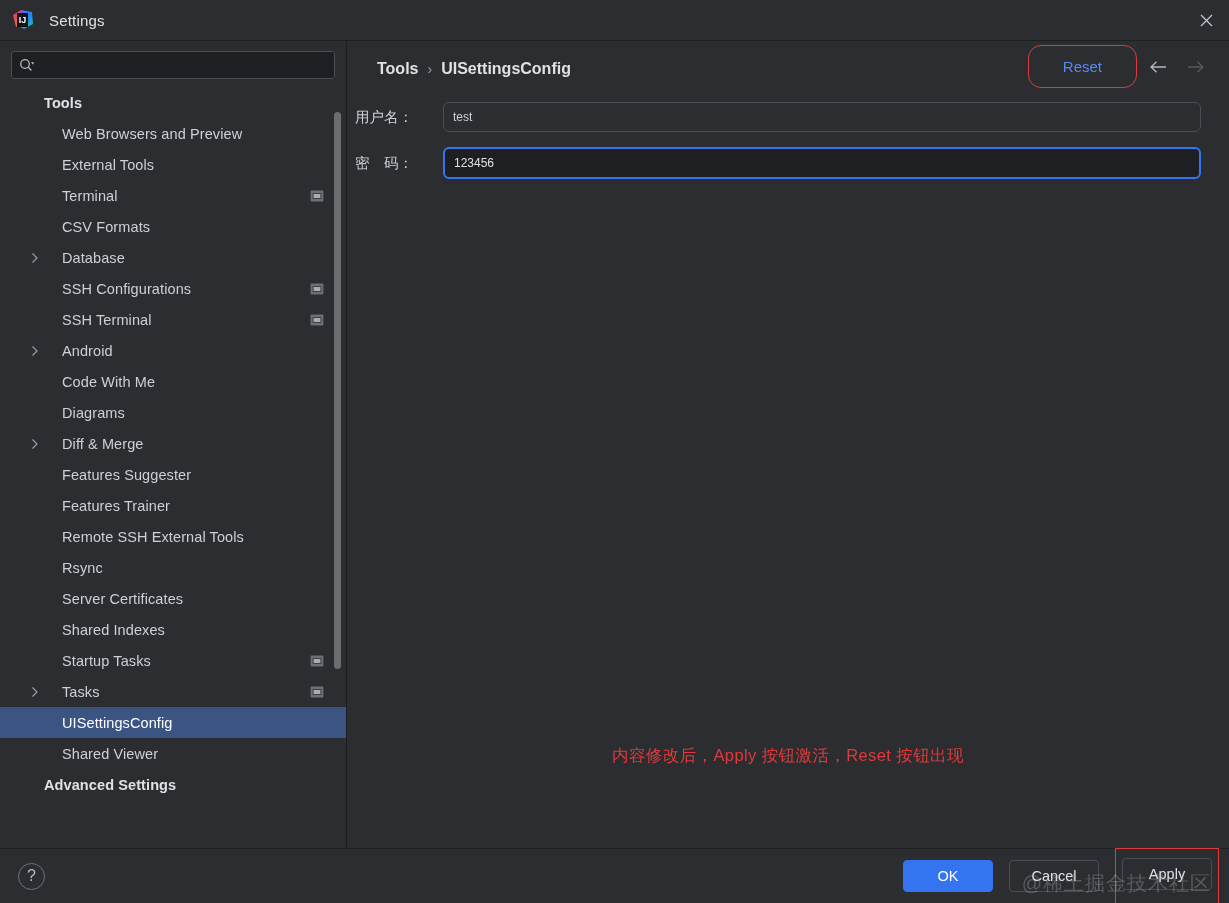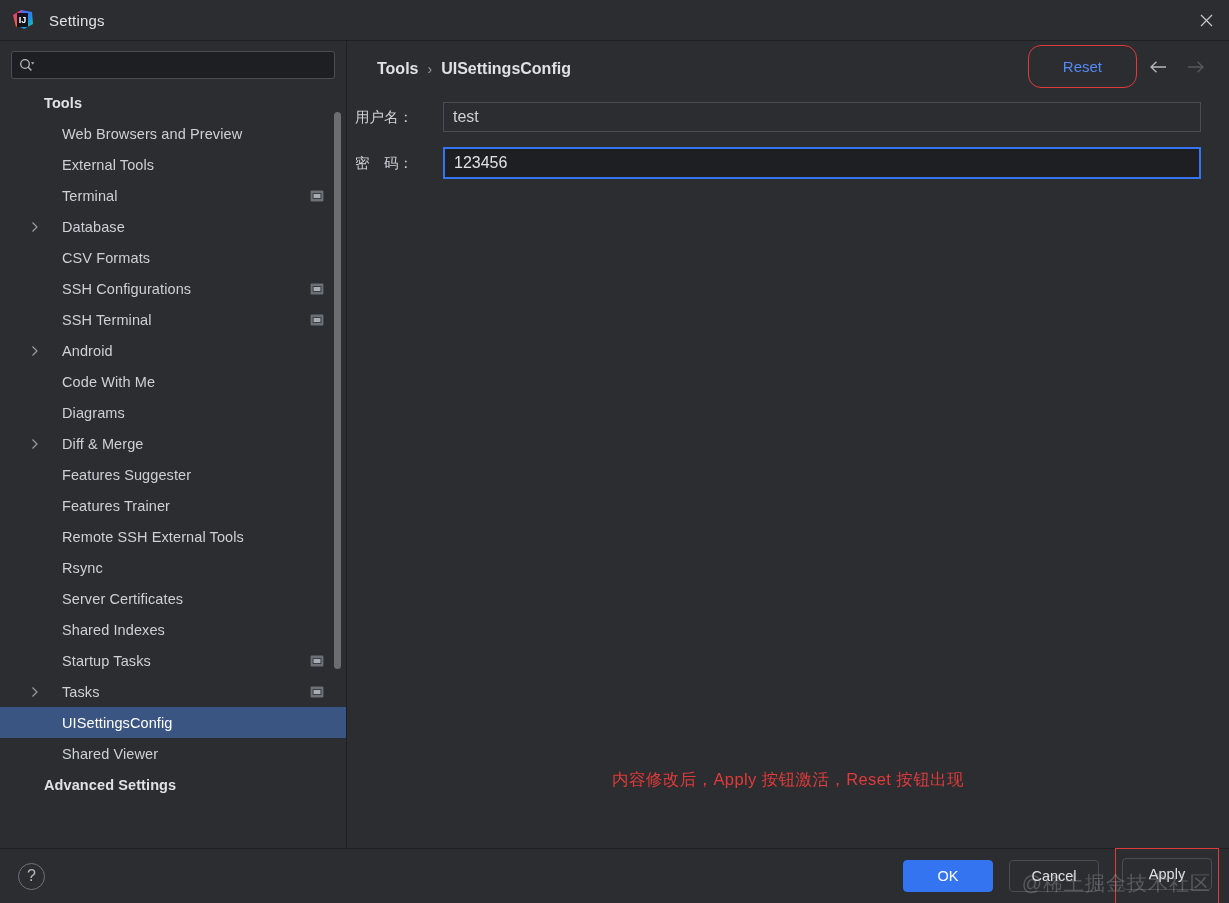--- a/index.html
+++ b/index.html
@@ -163,37 +163,37 @@
     text-align: left;
     font-size: 14.5px; color: #ced0d6;
     padding-left: 0;
     white-space: pre;
   }
   .field {
     flex: 1 1 auto;
     height: 30px;
     background: #2b2d30;
     border: 1px solid #4a4d52;
-    border-radius: 0;
+    border-radius: 6px;
     color: #ced0d6;
-    font-size: 16px;
+    font-size: 12px;
     padding: 4px 9px;
     outline: none;
     font-family: "Liberation Sans", sans-serif;
   }
   .field.focused {
     height: 32px;
     border: 2px solid #3574f0;
     background: #1e1f22;
     color: #dfe1e5;
   }
   .annotation {
     position: absolute;
     left: 0; right: 0;
-    top: 728px;
+    top: 704px;
     text-align: center;
     color: #e03a3a;
     font-size: 16.5px;
     letter-spacing: .4px;
   }
 
   
   .footer {
     height: 55px; flex: 0 0 55px;
     background: #2b2d30;
@@ -329,34 +329,34 @@
             <span class="lbl">Terminal</span>
             <span class="scope-icon">
               <svg width="14" height="14" viewBox="0 0 14 14">
                 <rect x="0.6" y="1.6" width="12.8" height="10.8" rx="1" fill="#6b6f76"></rect>
                 <rect x="2.6" y="4" width="8.8" height="6" rx="0.5" fill="#3c3f43"></rect>
                 <rect x="3.6" y="5" width="6.8" height="4" fill="#a9adb3"></rect>
               </svg>
             </span>
           </div>
           <div class="tree-item lvl1">
+            <span class="arrow empty">
+              <svg width="8" height="12" viewBox="0 0 8 12">
+                <path d="M1.5 1.5 L6 6 L1.5 10.5" stroke="#9a9da3" stroke-width="1.2" fill="none"></path>
+              </svg>
+            </span>
+            <span class="lbl">CSV Formats</span>
+          </div>
+          <div class="tree-item lvl1">
             <span class="arrow">
               <svg width="8" height="12" viewBox="0 0 8 12">
                 <path d="M1.5 1.5 L6 6 L1.5 10.5" stroke="#9a9da3" stroke-width="1.2" fill="none"></path>
               </svg>
             </span>
             <span class="lbl">Database</span>
-          </div>
-          <div class="tree-item lvl1">
-            <span class="arrow empty">
-              <svg width="8" height="12" viewBox="0 0 8 12">
-                <path d="M1.5 1.5 L6 6 L1.5 10.5" stroke="#9a9da3" stroke-width="1.2" fill="none"></path>
-              </svg>
-            </span>
-            <span class="lbl">CSV Formats</span>
           </div>
           <div class="tree-item lvl1">
             <span class="arrow empty">
               <svg width="8" height="12" viewBox="0 0 8 12">
                 <path d="M1.5 1.5 L6 6 L1.5 10.5" stroke="#9a9da3" stroke-width="1.2" fill="none"></path>
               </svg>
             </span>
             <span class="lbl">SSH Configurations</span>
             <span class="scope-icon">
               <svg width="14" height="14" viewBox="0 0 14 14">

